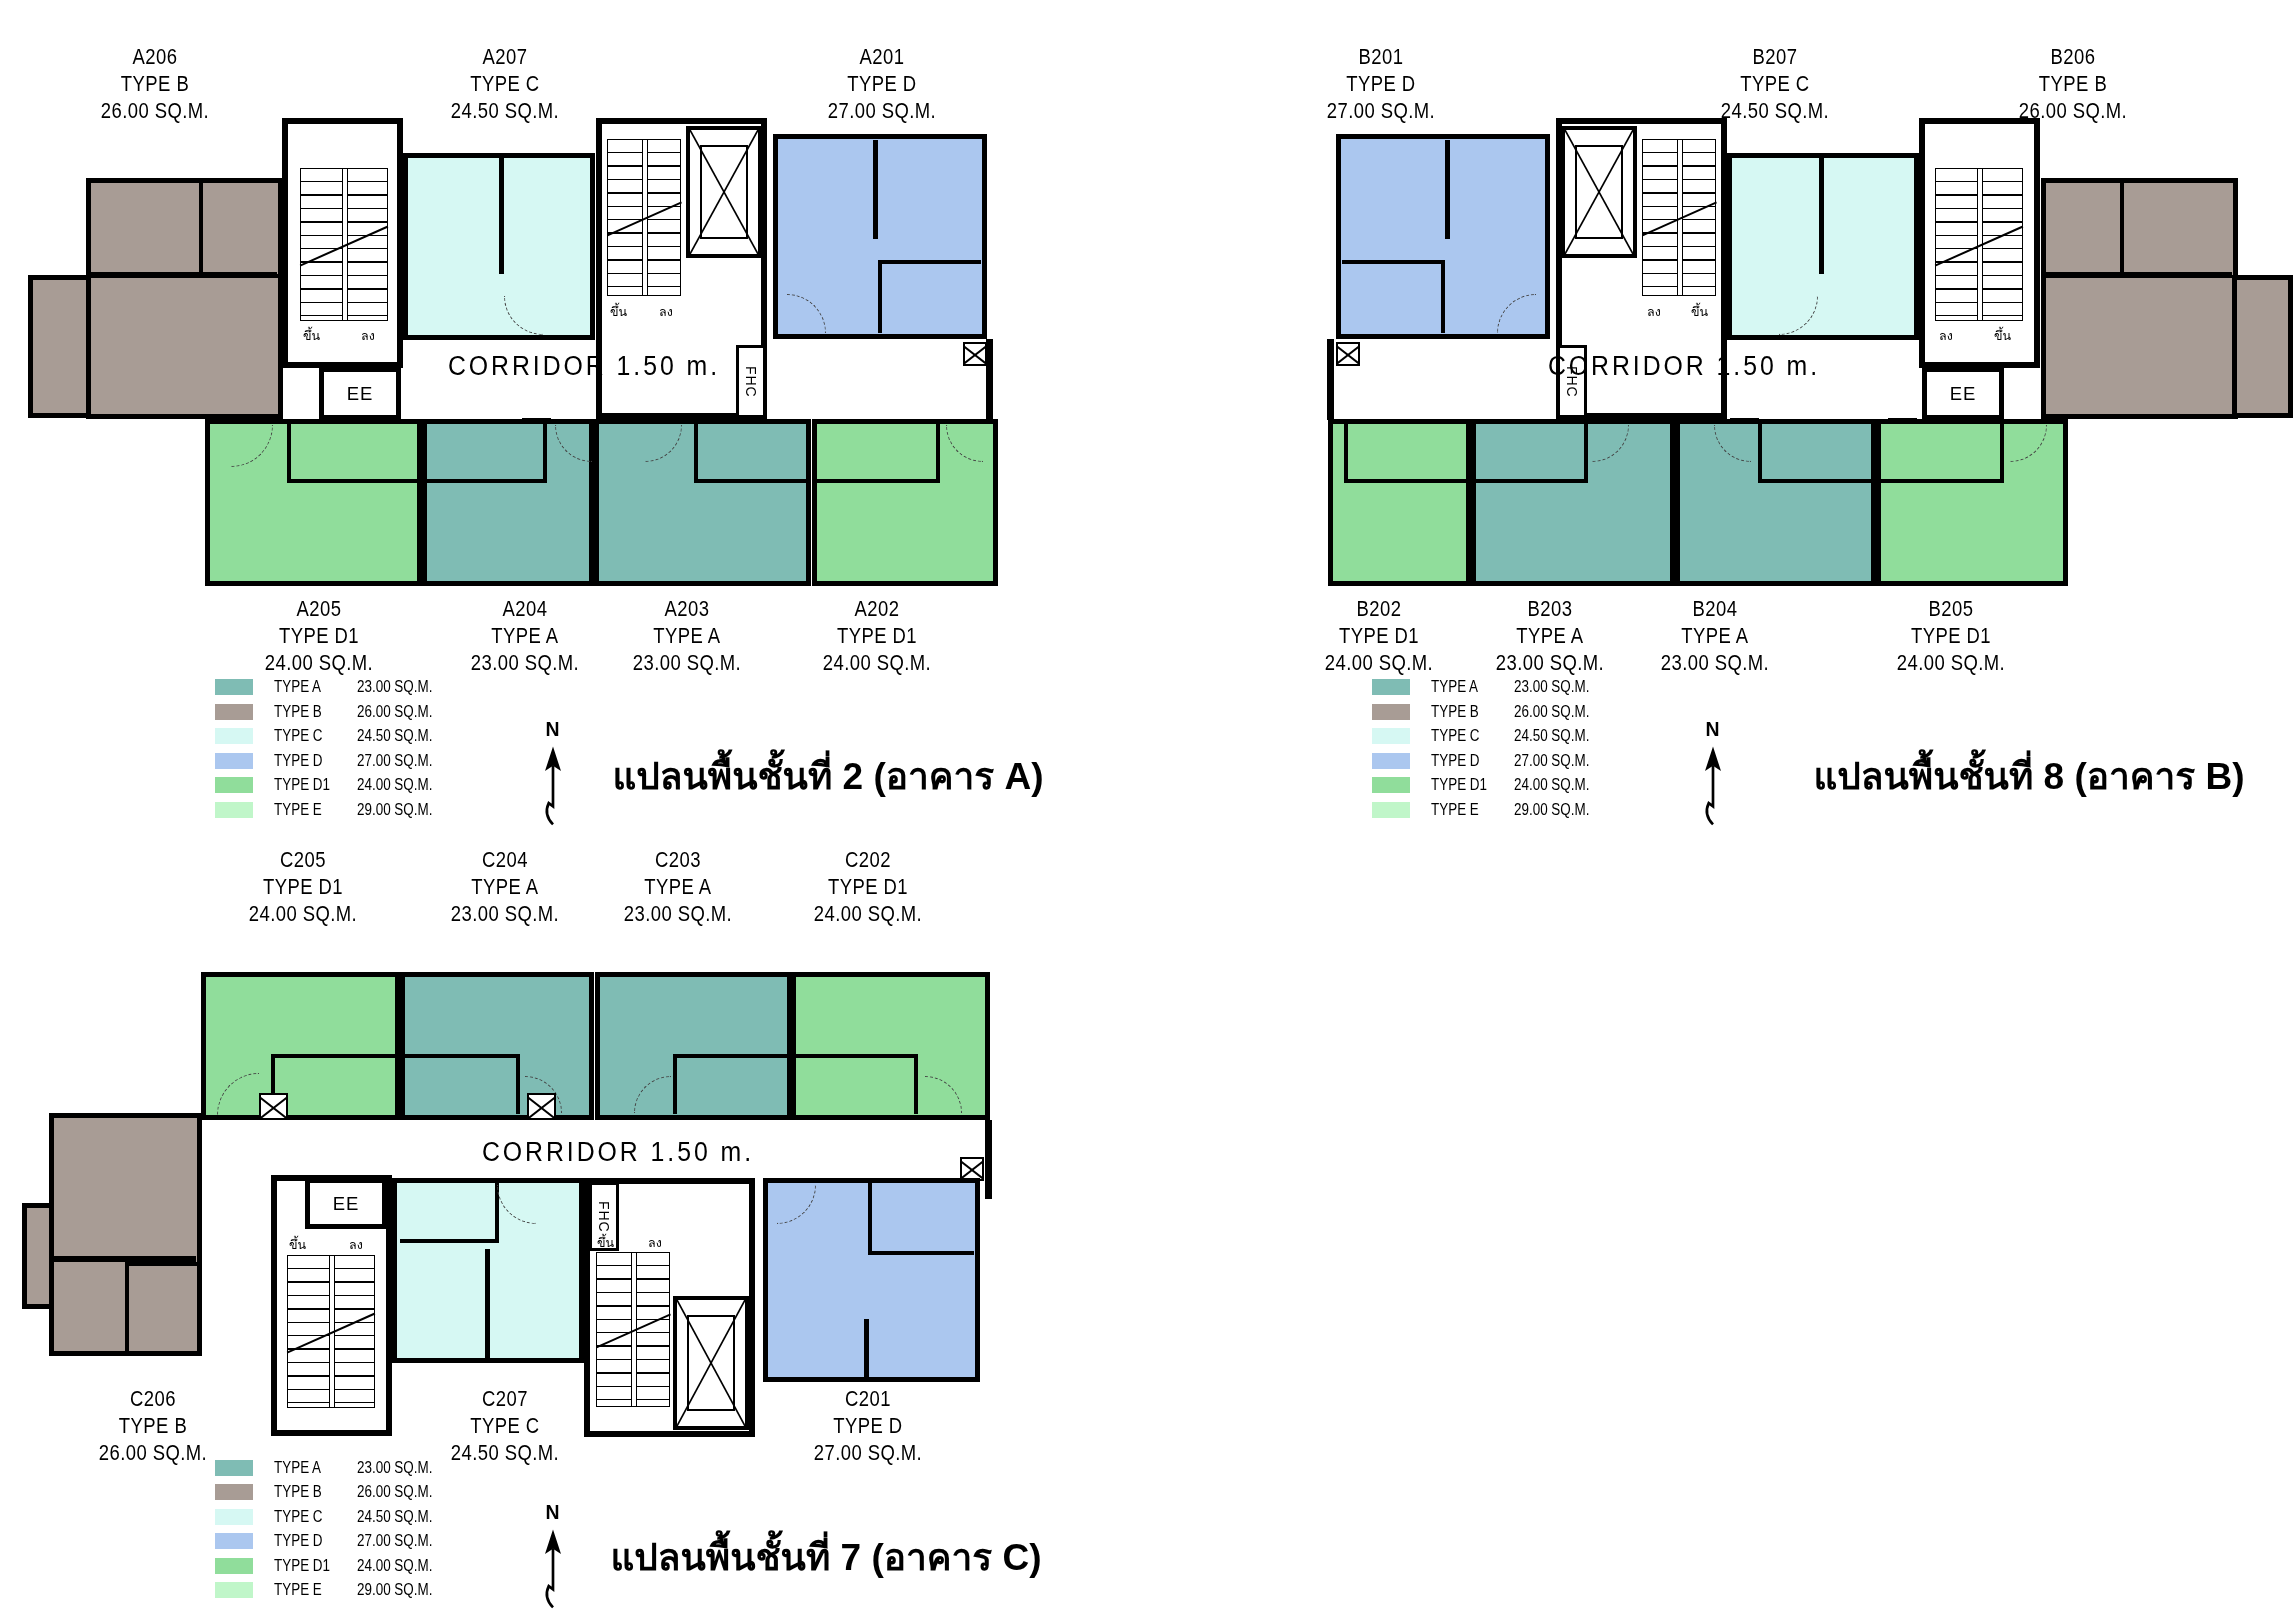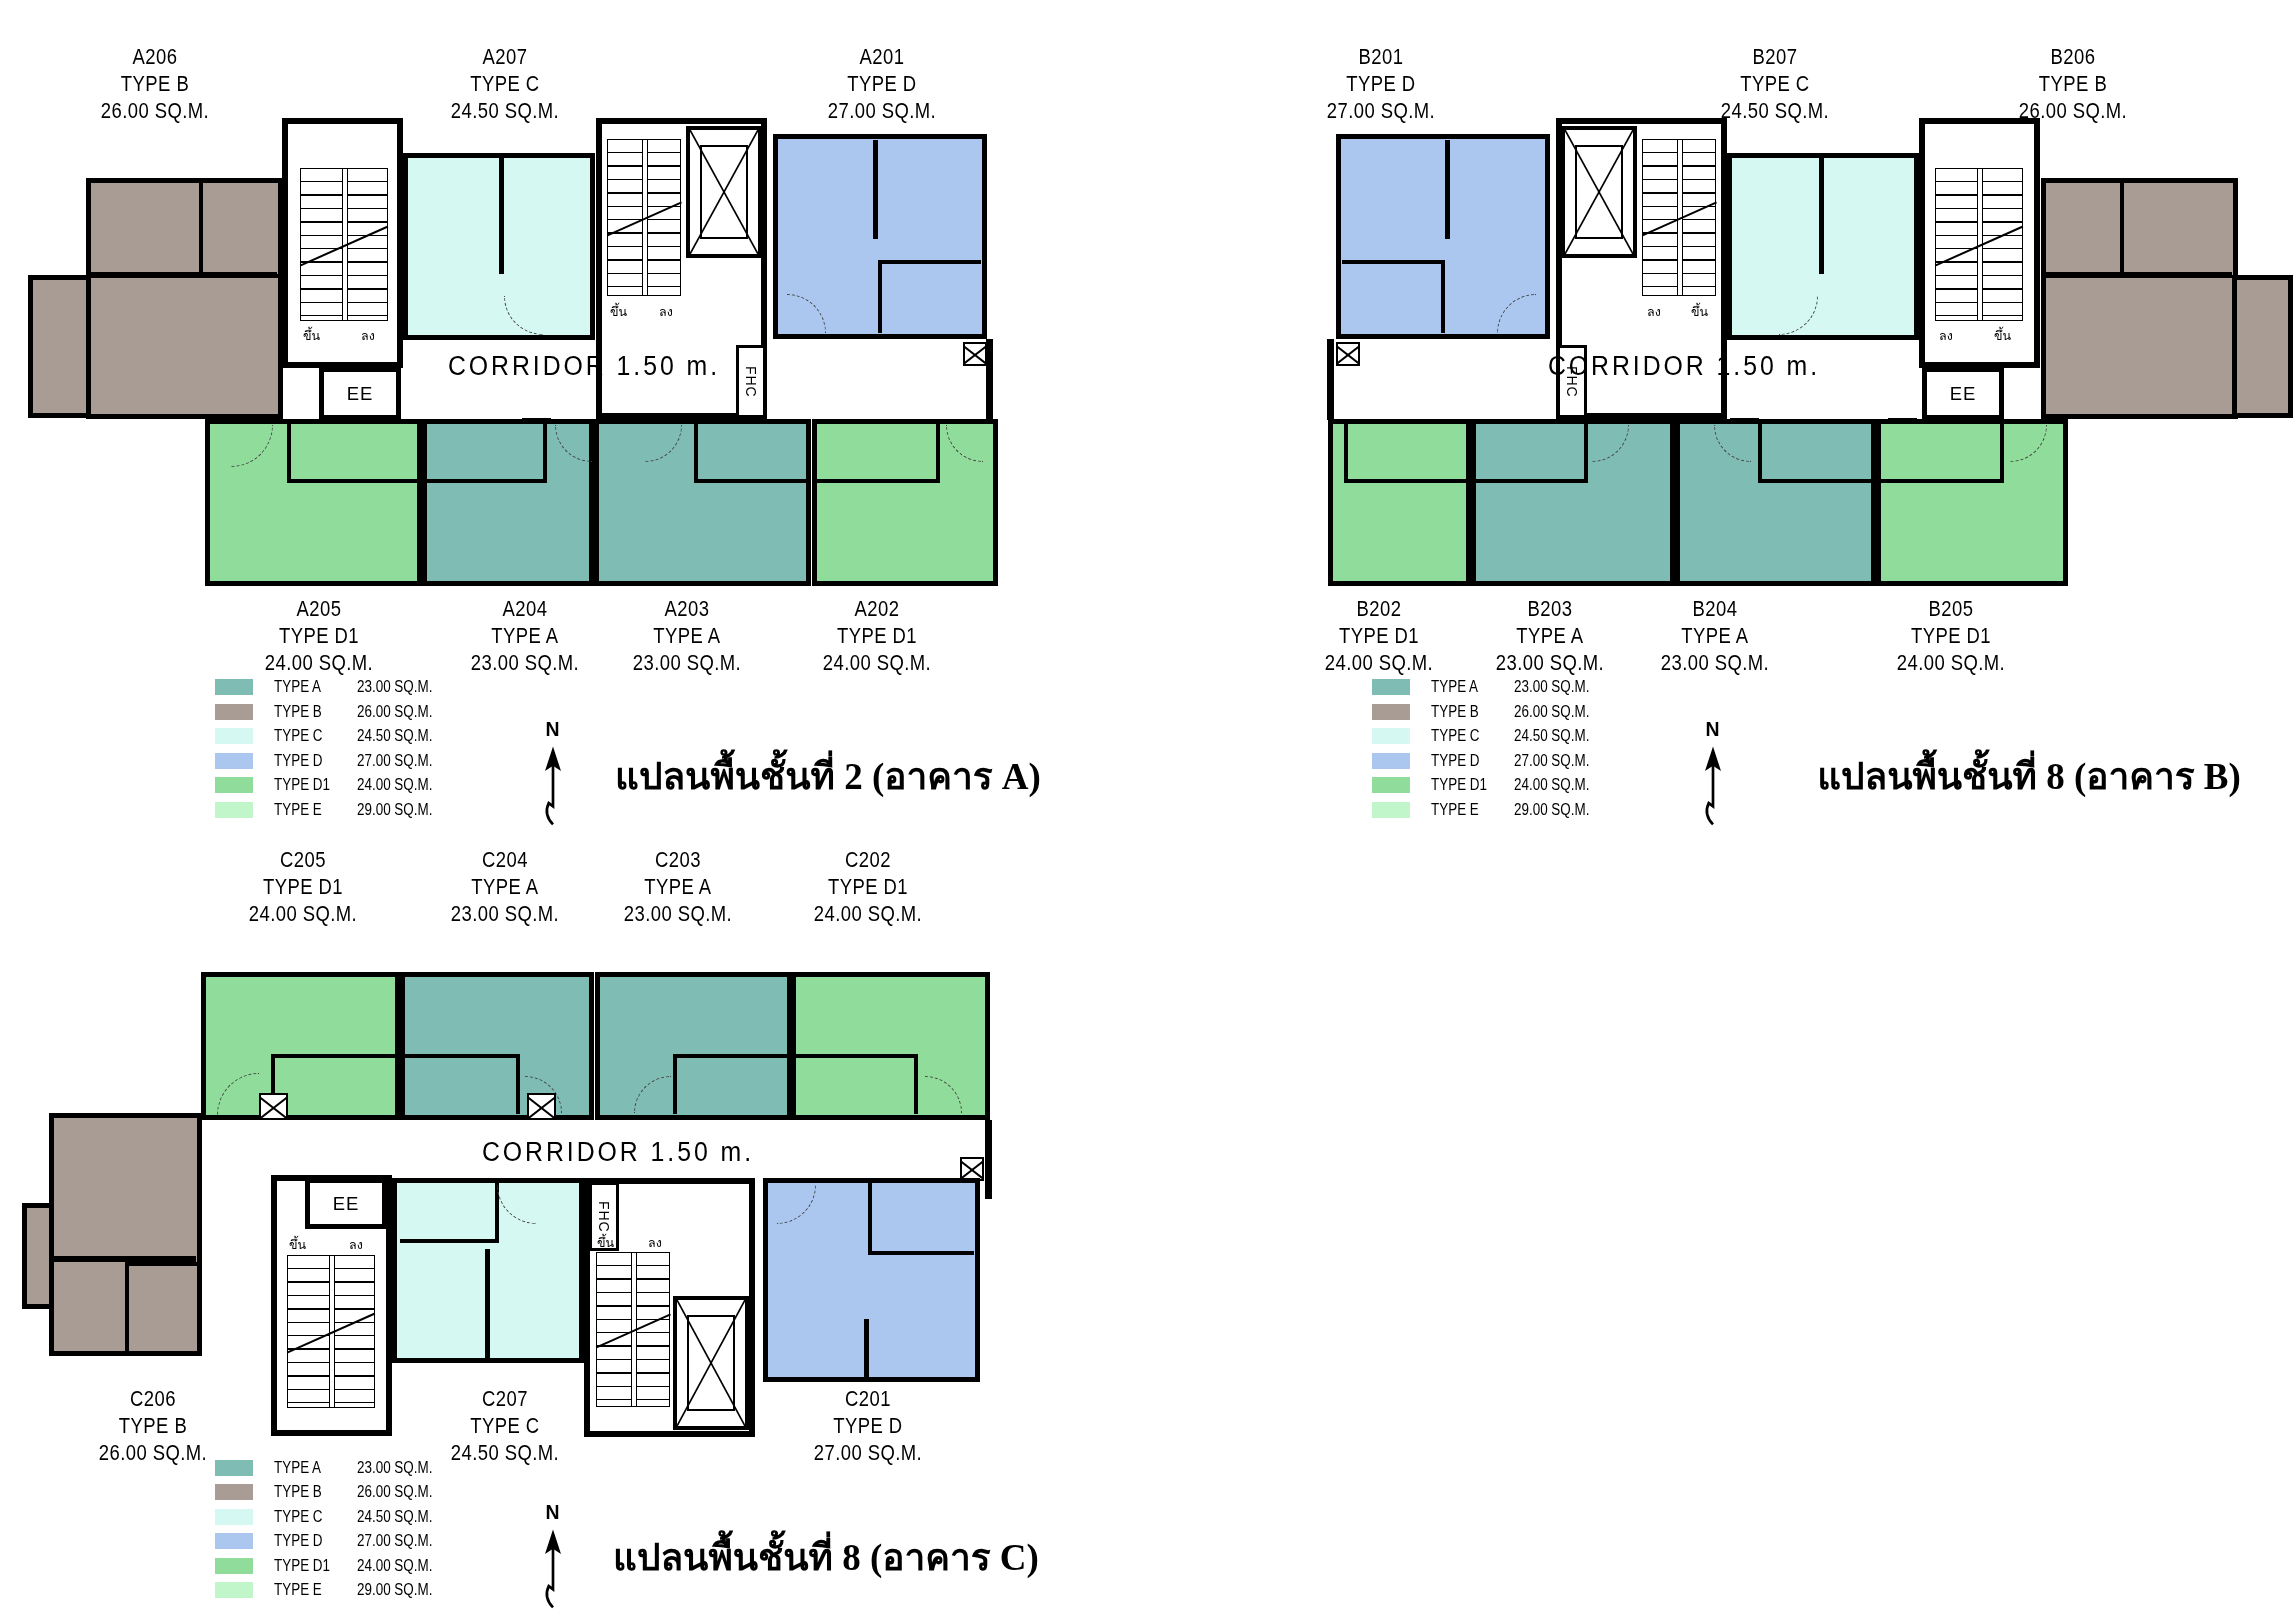--- a/index.html
+++ b/index.html
@@ -29,21 +29,21 @@
   .fhc{position:absolute;box-sizing:border-box;border:3.7px solid #000;background:#fff;
        writing-mode:vertical-rl;display:flex;align-items:center;justify-content:center;
        font-size:14px;letter-spacing:0.9px;}
   
   .arc{position:absolute;box-sizing:border-box;border:1.4px dashed #444;background:transparent;}
   
   .ulabel{position:absolute;width:204px;text-align:center;font-size:22px;line-height:1.22;
           transform:scaleX(.84);transform-origin:center top;letter-spacing:0.5px;}
   .corrlab{position:absolute;font-size:27px;letter-spacing:3.2px;white-space:nowrap;
            transform:translateX(-50%) scaleX(.92);font-weight:500;}
-  .caption{position:absolute;transform:translateX(-50%);font-family:Liberation Serif, serif;
+  .caption{position:absolute;transform:translateX(-50%);font-family:Liberation Sans, sans-serif;
            font-size:37px;font-weight:700;white-space:nowrap;}
   .legend-row{position:absolute;height:18.5px;}
   .lsw{position:absolute;width:38px;height:15.7px;}
   .ltype{position:absolute;left:59px;top:-0.9px;font-size:16px;width:102px;
          transform:scaleX(.84);transform-origin:left top;white-space:nowrap;font-weight:500;}
   .larea{position:absolute;left:142px;top:-0.9px;font-size:16px;width:139px;
          transform:scaleX(.84);transform-origin:left top;white-space:nowrap;font-weight:500;}
   .north{position:absolute;width:37px;text-align:center;}
   .north .nl{font-size:19.4px;font-weight:600;margin-bottom:0.9px;}
 </style>
@@ -467,15 +467,15 @@
     </div>
   </div>
 
   <div class="north" style="left:534px;top:1501px">
     <div class="nl">N</div>
     <svg width="32" height="88" viewBox="0 0 60 160">
       <path d="M30 152 Q12 134 22 112 L30 118 L30 42" fill="none" stroke="#000" stroke-width="5"></path>
       <polygon points="30,6 15,52 30,42 45,52" fill="#000"></polygon>
     </svg>
   </div>
-  <div class="caption" style="left:826px;top:1527px">แปลนพื้นชั้นที่ 8 (อาคาร C)</div>
+  <div class="caption" style="left:826px;top:1527px">แปลนพื้นชั้นที่ 7 (อาคาร C)</div>
 </div>
 
 
 </body></html>

